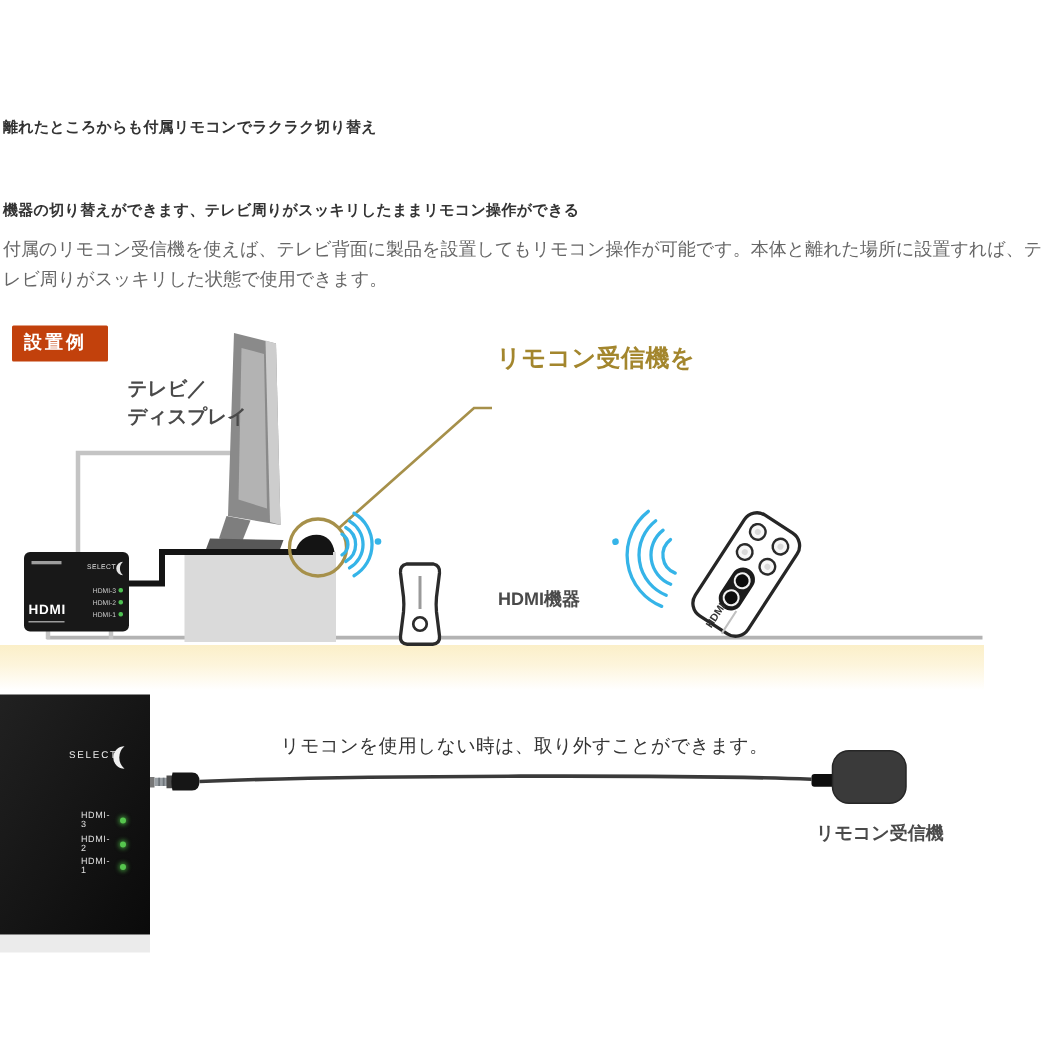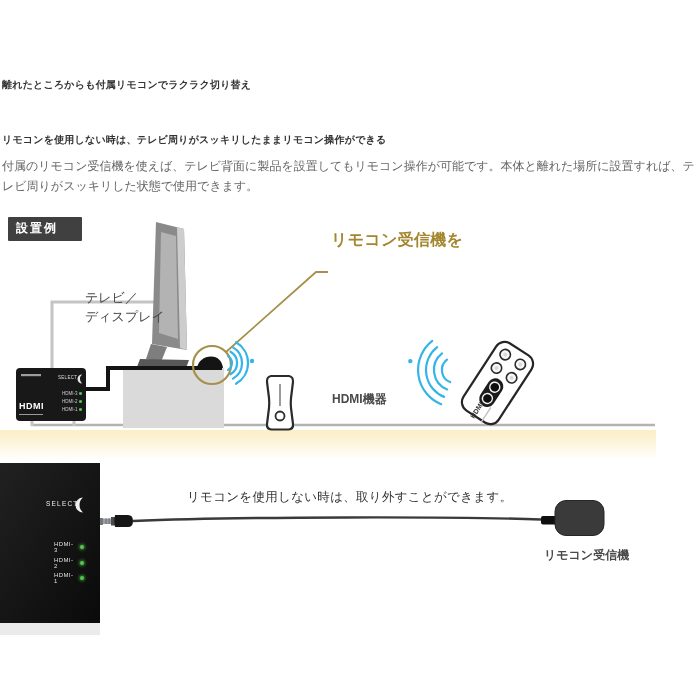--- a/index.html
+++ b/index.html
@@ -5,24 +5,24 @@
   html,body{margin:0;padding:0;background:#fff;}
   #stage{
     position:relative;width:700px;height:700px;background:#ffffff;overflow:hidden;
     font-family:"Liberation Sans","DejaVu Sans",sans-serif;
     -webkit-font-smoothing:antialiased;
   }
   .abs{position:absolute;}
   .h{font-weight:bold;color:#333;font-size:10px;letter-spacing:.2px;}
   .p{color:#666;font-size:12px;line-height:20px;}
   .badge{
-    background:#404040;color:#fff;font-size:12px;font-weight:bold;
-    letter-spacing:2px;padding:3px 24px 4px 8px;border-radius:1px;
+    background:#c2410c;color:#fff;font-size:12px;font-weight:bold;
+    letter-spacing:2px;padding:3px 14px 4px 8px;border-radius:1px;
   }
-  .tv-label{font-size:13px;font-weight:normal;color:#4a4a4a;line-height:19px;margin-top:39px;}
+  .tv-label{font-size:13px;font-weight:bold;color:#4a4a4a;line-height:19px;}
   .gold{
     color:#a3862d;font-size:16px;font-weight:bold;line-height:28px;letter-spacing:.3px;
   }
   .dev-label{font-size:12px;font-weight:bold;color:#4a4a4a;}
   .note{font-size:12.5px;font-weight:normal;color:#333;letter-spacing:.3px;}
   .rx-label{font-size:12px;font-weight:600;color:#4a4a4a;margin-left:12px;}
   
   .sw-logo{font-size:9px;font-weight:bold;color:#fff;letter-spacing:.5px;}
   .sw-logo-bar{width:24px;height:1.5px;background:#9b9b9b;}
   .sw-select{font-size:4.5px;color:#ddd;letter-spacing:.3px;}
@@ -150,21 +150,21 @@
     <path d="M133 521 C 240 516.5, 460 516.5, 541 519.5" stroke="#3a3a3a" stroke-width="2.4" fill="none"></path>
 
     <g>
       <rect x="541" y="516" width="16" height="8.5" rx="2" fill="#0e0e0e"></rect>
       <rect x="555" y="500.5" width="49" height="35" rx="11" fill="#3a3a3a" stroke="#262626" stroke-width="1"></rect>
     </g>
   </svg>
 
   <div class="abs h" style="left:2px;top:78px;">離れたところからも付属リモコンでラクラク切り替え</div>
 
-  <div class="abs h" style="left:2px;top:133px;">リモコンを使用しない時は、テレビ周りがスッキリしたままリモコン操作ができる</div>
+  <div class="abs h" style="left:2px;top:133px;">機器の切り替えができます、テレビ周りがスッキリしたままリモコン操作ができる</div>
   <div class="abs p" style="left:2px;top:156px;width:696px;">付属のリモコン受信機を使えば、テレビ背面に製品を設置してもリモコン操作が可能です。本体と離れた場所に設置すれば、テレビ周りがスッキリした状態で使用できます。</div>
 
   <div class="abs badge" style="left:8px;top:217px;">設置例</div>
 
   <div class="abs tv-label" style="left:85px;top:249px;">
     <div>テレビ／</div>
     <div>ディスプレイ</div>
   </div>
 
   <div class="abs gold" style="left:331px;top:226px;">

